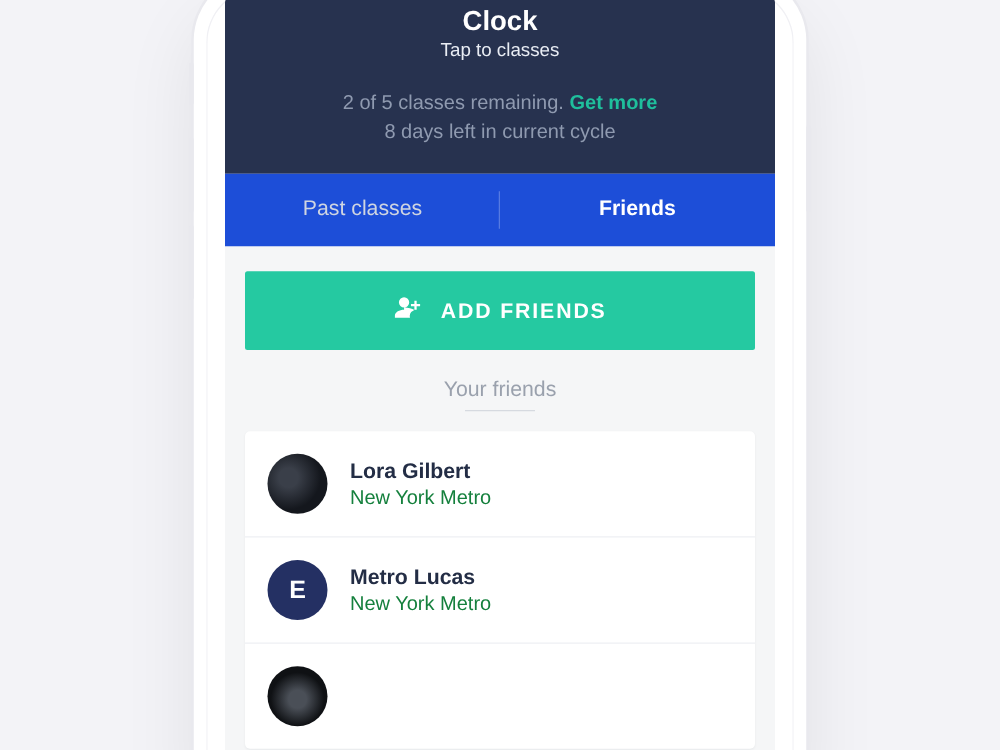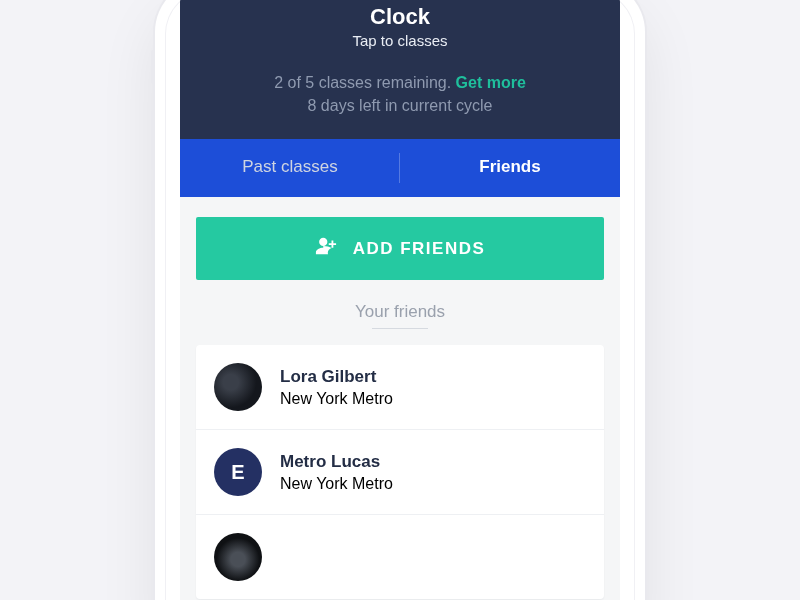--- a/index.html
+++ b/index.html
@@ -36,21 +36,21 @@
   .title-underline{width:56px;height:1px;background:#d6dae0;margin:0 auto 16px;}
 
   .list{background:#fff;border-radius:4px;box-shadow:0 1px 2px rgba(20,28,51,.06);}
   .item{display:flex;align-items:center;gap:18px;padding:18px 18px;border-bottom:1px solid #eef0f3;cursor:pointer;}
   .item:last-child{border-bottom:none;}
   .avatar{width:48px;height:48px;border-radius:50%;flex:0 0 48px;display:flex;align-items:center;justify-content:center;color:#fff;font-weight:600;font-size:20px;background:#2a2f3a;overflow:hidden;}
   .avatar.photo1{background:radial-gradient(circle at 35% 40%, #3a3f49 0 18%, #14171d 60%);} 
   .avatar.initial{background:#243063;}
   .avatar.photo2{background:radial-gradient(circle at 50% 55%, #4a4f57 0 20%, #0f1114 60%);} 
   .name{color:#232d45;font-weight:700;font-size:17px;}
-  .loc{color:#000000;font-size:16px;margin-top:3px;}
+  .loc{color:#15803d;font-size:16px;margin-top:3px;}
 </style>
 </head>
 <body>
 
 <div class="phone-wrap">
   <div class="side-btn left1"></div>
   <div class="side-btn left2"></div>
   <div class="side-btn left3"></div>
   <div class="side-btn right1"></div>
   <div class="phone-body">

